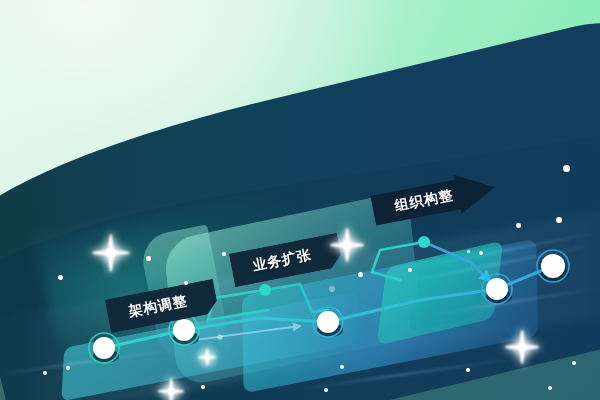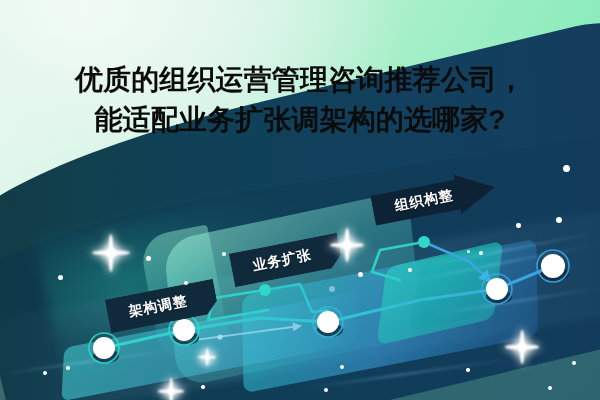--- a/index.html
+++ b/index.html
@@ -365,18 +365,14 @@
   <div class="dot" style="left:222px; top:252px; width:3.5px; height:3.5px;"></div>
   <div class="dot" style="left:563px; top:165px; width:7px;   height:7px;"></div>
   <div class="dot" style="left:467px; top:250px; width:3px;   height:3px;"></div>
   <div class="dot" style="left:324px; top:388px; width:4px;   height:4px;"></div>
   <div class="dot" style="left:340px; top:365px; width:4px;   height:4px;"></div>
   <div class="dot" style="left:201px; top:385px; width:3.5px; height:3.5px;"></div>
   <div class="dot" style="left:548px; top:386px; width:4px;   height:4px;"></div>
   <div class="dot" style="left:572px; top:361px; width:4px;   height:4px;"></div>
   <div class="dot" style="left:466px; top:368px; width:3.5px; height:3.5px;"></div>
 
-  <div id="headline">
-    <span class="line">优质的组织运营管理咨询推荐公司，</span>
-    <span class="line">能适配业务扩张调架构的选哪家?</span>
-  </div>
 
 </div>
 
 </body></html>

